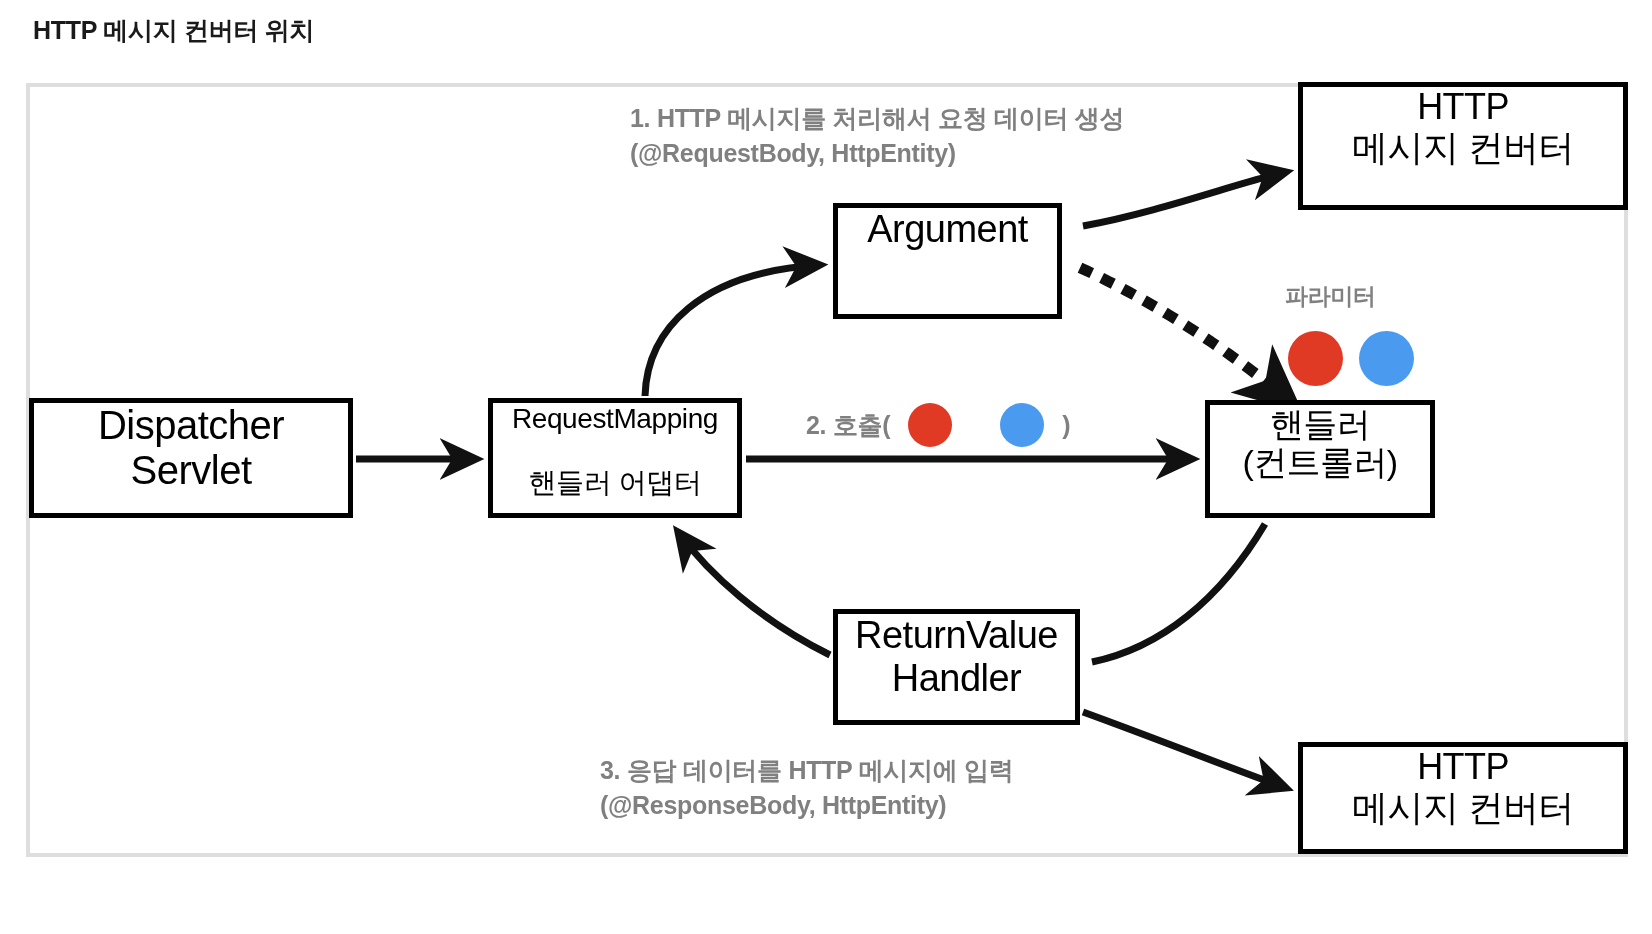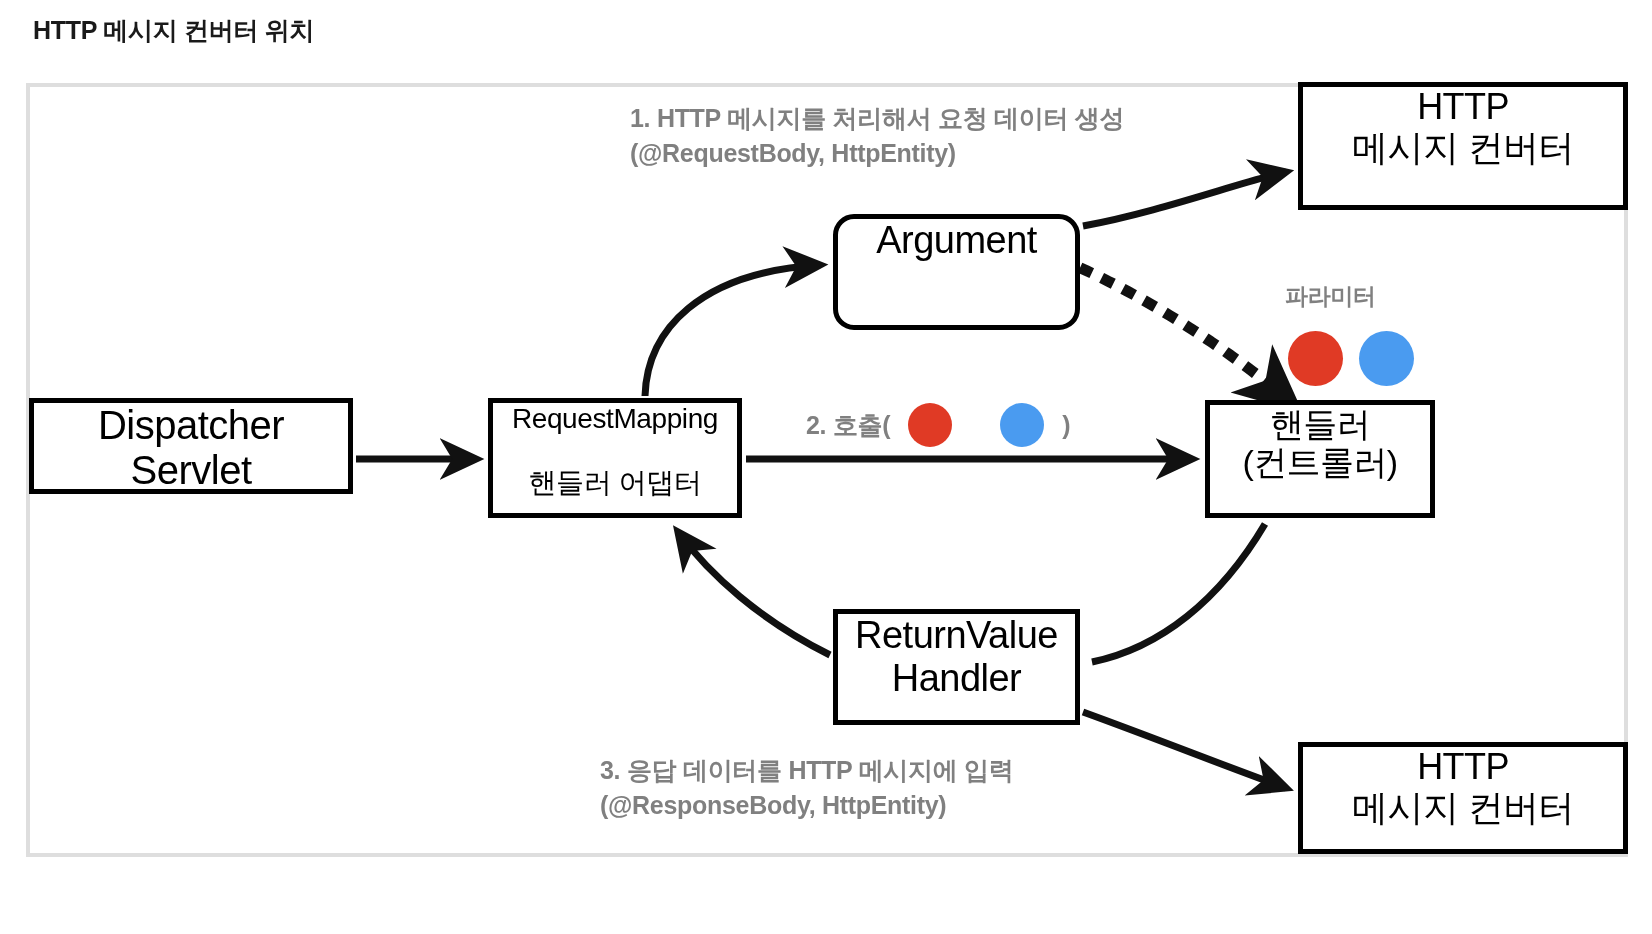--- a/index.html
+++ b/index.html
@@ -58,30 +58,30 @@
     flex-direction: column;
     align-items: center;
     justify-content: flex-start;
     text-align: center;
     color: #000000;
     line-height: 1.13;
   }
   .node-line { display: block; white-space: nowrap; }
 
   #node-dispatcher {
-    left: 29px; top: 398px; width: 324px; height: 96px;
+    left: 29px; top: 398px; width: 324px; height: 120px;
     font-size: 40px; letter-spacing: -0.5px;
   }
   #node-request-mapping {
     left: 488px; top: 398px; width: 254px; height: 120px;
     font-size: 28px; letter-spacing: -0.4px; gap: 32px;
   }
   #node-argument-resolver {
-    left: 833px; top: 214px; width: 247px; height: 116px;
-    font-size: 38px; letter-spacing: -0.5px; border-radius: 21px;
+    left: 833px; top: 203px; width: 229px; height: 116px;
+    font-size: 38px; letter-spacing: -0.5px;
   }
   #node-return-value-handler {
     left: 833px; top: 609px; width: 247px; height: 116px;
     font-size: 38px; letter-spacing: -0.5px;
   }
   #node-handler {
     left: 1205px; top: 400px; width: 230px; height: 118px;
     font-size: 34px; letter-spacing: -0.6px;
   }
   #node-converter-top {

